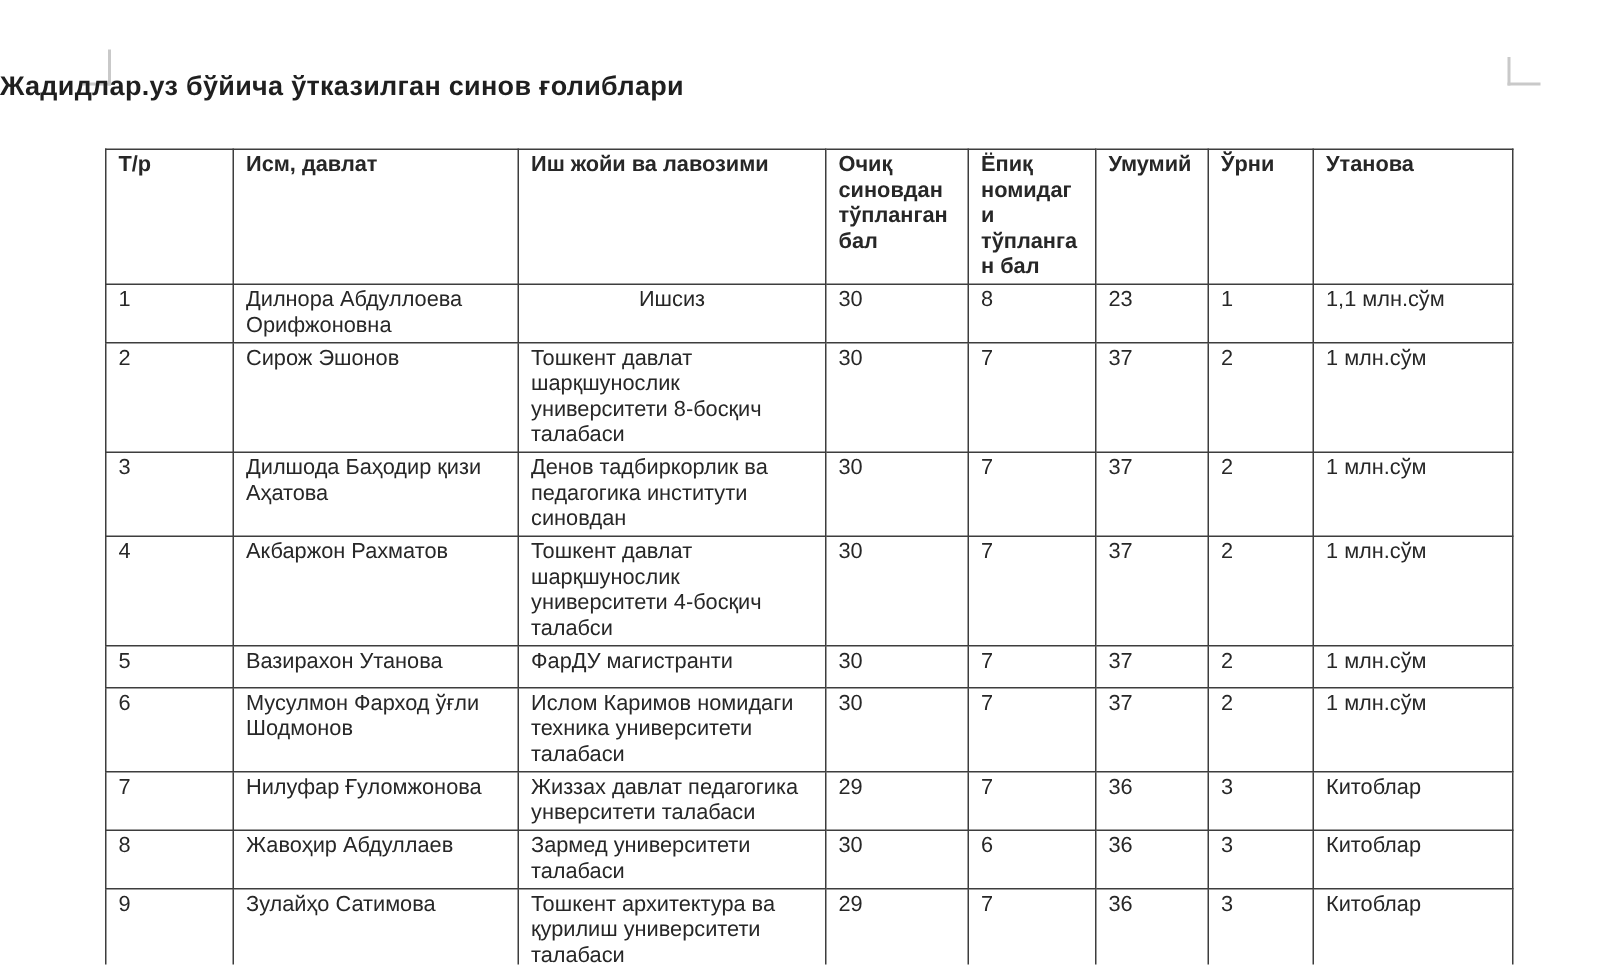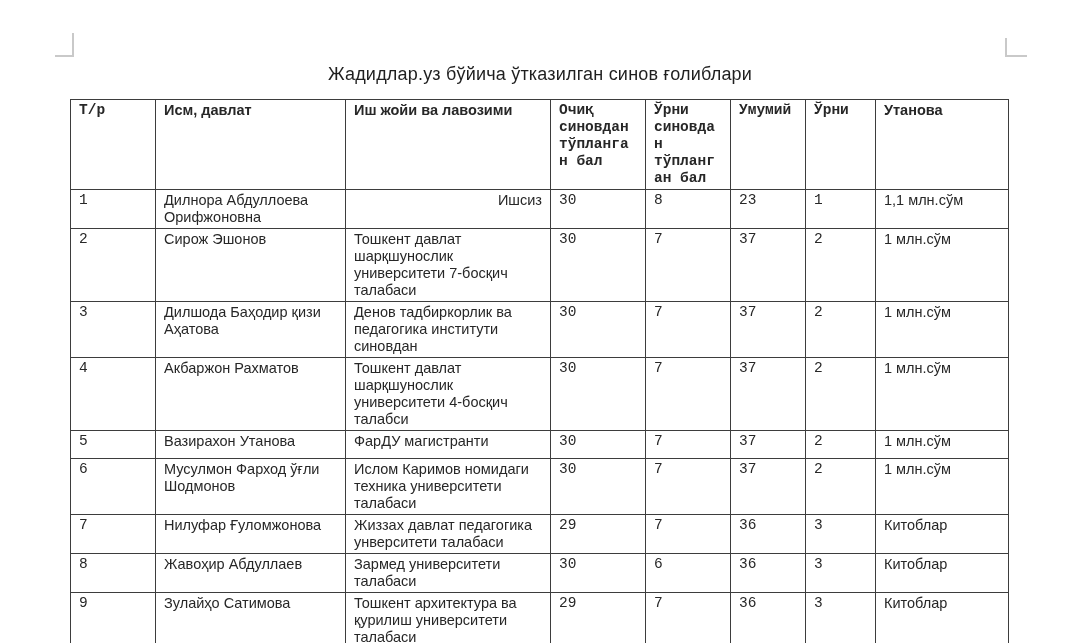--- a/index.html
+++ b/index.html
@@ -17,49 +17,49 @@
     left:55px; top:33px; width:19px; height:24px;
     border-right:2px solid #c9c9c9;
     border-bottom:2px solid #c9c9c9;
   }
   .corner-tr {
     left:1005px; top:38px; width:22px; height:19px;
     border-left:2px solid #c9c9c9;
     border-bottom:2px solid #c9c9c9;
   }
   .title {
-    position:absolute; top:64px; left:0; width:100%;
-    margin:0; text-align:center;
-    font-size:18px; font-weight:normal; color:#1f1f1f;
+    position:absolute; top:47px; left:0; width:100%;
+    margin:0; 
+    font-size:18px; font-weight:bold; color:#1f1f1f;
     letter-spacing:0.2px;
   }
   table.results {
     position:absolute; left:70px; top:99px; width:938px;
     border-collapse:collapse; table-layout:fixed;
     font-size:14.5px; line-height:17px; color:#272727;
   }
   .results th, .results td {
     border:1px solid #3d3d3d;
     padding:2px 8px;
     vertical-align:top;
     text-align:left;
     word-wrap:break-word;
     overflow-wrap:break-word;
   }
   .results th { font-weight:bold; }
   .results tbody tr { height:28px; }
   
-  .col-tr   { text-align:right; padding-right:26px;font-family:Liberation Mono, monospace; }
+  .col-tr   { text-align:right; padding-right:26px; }
   .col-open, .col-closed, .col-total, .col-place {
-    text-align:right; padding-right:16px;font-family:Liberation Mono, monospace;
+    text-align:right; padding-right:16px;
   }
   th.col-open, th.col-closed, th.col-total, th.col-place {
     text-align:left; padding-right:8px;
   }
-  td.center { text-align:right; }
+  td.center { text-align:center; }
 </style>
 </head>
 <body>
 
 <div>
 
   <div class="corner corner-tl"></div>
   <div class="corner corner-tr"></div>
 
   <h1 class="title">Жадидлар.уз бўйича ўтказилган синов ғолиблари</h1>
@@ -74,41 +74,41 @@
       <col style="width:75px">
       <col style="width:70px">
       <col style="width:133px">
     </colgroup>
     <thead>
       <tr id="header-row">
           <th class="col-tr">Т/р</th>
           <th class="col-name">Исм, давлат</th>
           <th class="col-job">Иш жойи ва лавозими</th>
           <th class="col-open">Очиқ синовдан тўпланган бал</th>
-          <th class="col-closed">Ўрни синовдан тўпланган бал</th>
+          <th class="col-closed">Ёпиқ номидаги тўпланган бал</th>
           <th class="col-total">Умумий</th>
           <th class="col-place">Ўрни</th>
           <th class="col-prize">Утанова</th>
         </tr>
     </thead>
     <tbody id="table-body">
         <tr>
           <td class="col-tr">1</td>
           <td class="col-name">Дилнора Абдуллоева Орифжоновна</td>
           <td class="col-job center">Ишсиз</td>
           <td class="col-open">30</td>
           <td class="col-closed">8</td>
           <td class="col-total">23</td>
           <td class="col-place">1</td>
           <td class="col-prize">1,1 млн.сўм</td>
         </tr>
         <tr>
           <td class="col-tr">2</td>
           <td class="col-name">Сирож Эшонов</td>
-          <td class="col-job">Тошкент давлат шарқшунослик университети 7-босқич талабаси</td>
+          <td class="col-job">Тошкент давлат шарқшунослик университети 8-босқич талабаси</td>
           <td class="col-open">30</td>
           <td class="col-closed">7</td>
           <td class="col-total">37</td>
           <td class="col-place">2</td>
           <td class="col-prize">1 млн.сўм</td>
         </tr>
         <tr>
           <td class="col-tr">3</td>
           <td class="col-name">Дилшода Баҳодир қизи Аҳатова</td>
           <td class="col-job">Денов тадбиркорлик ва педагогика институти синовдан</td>

